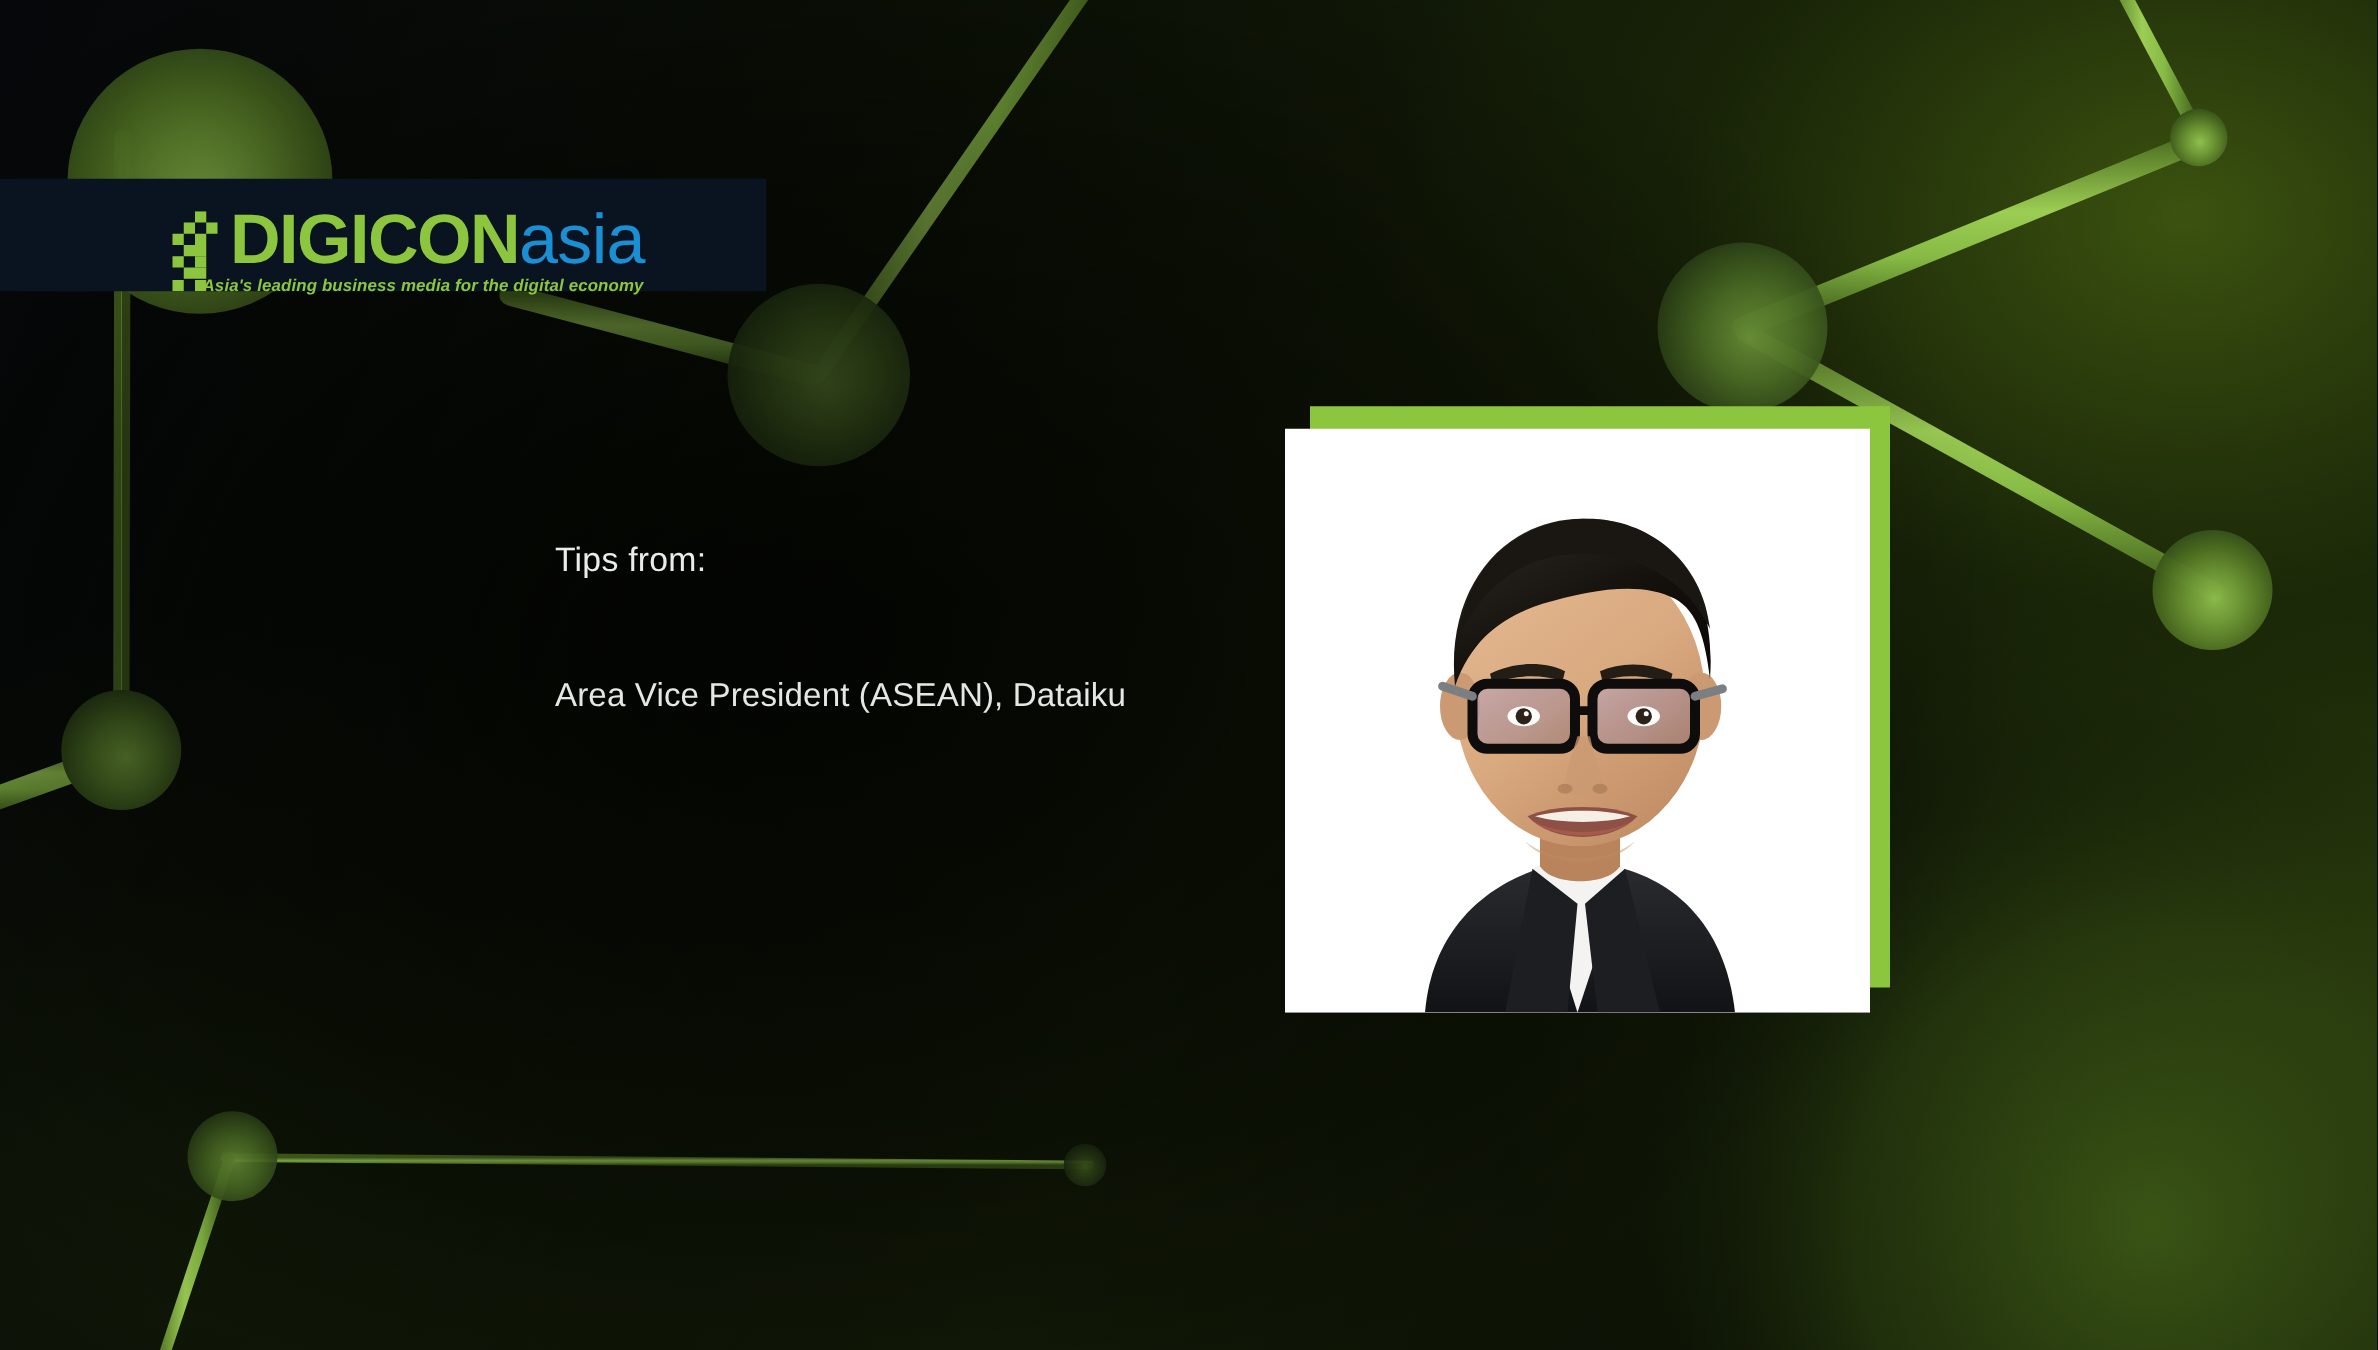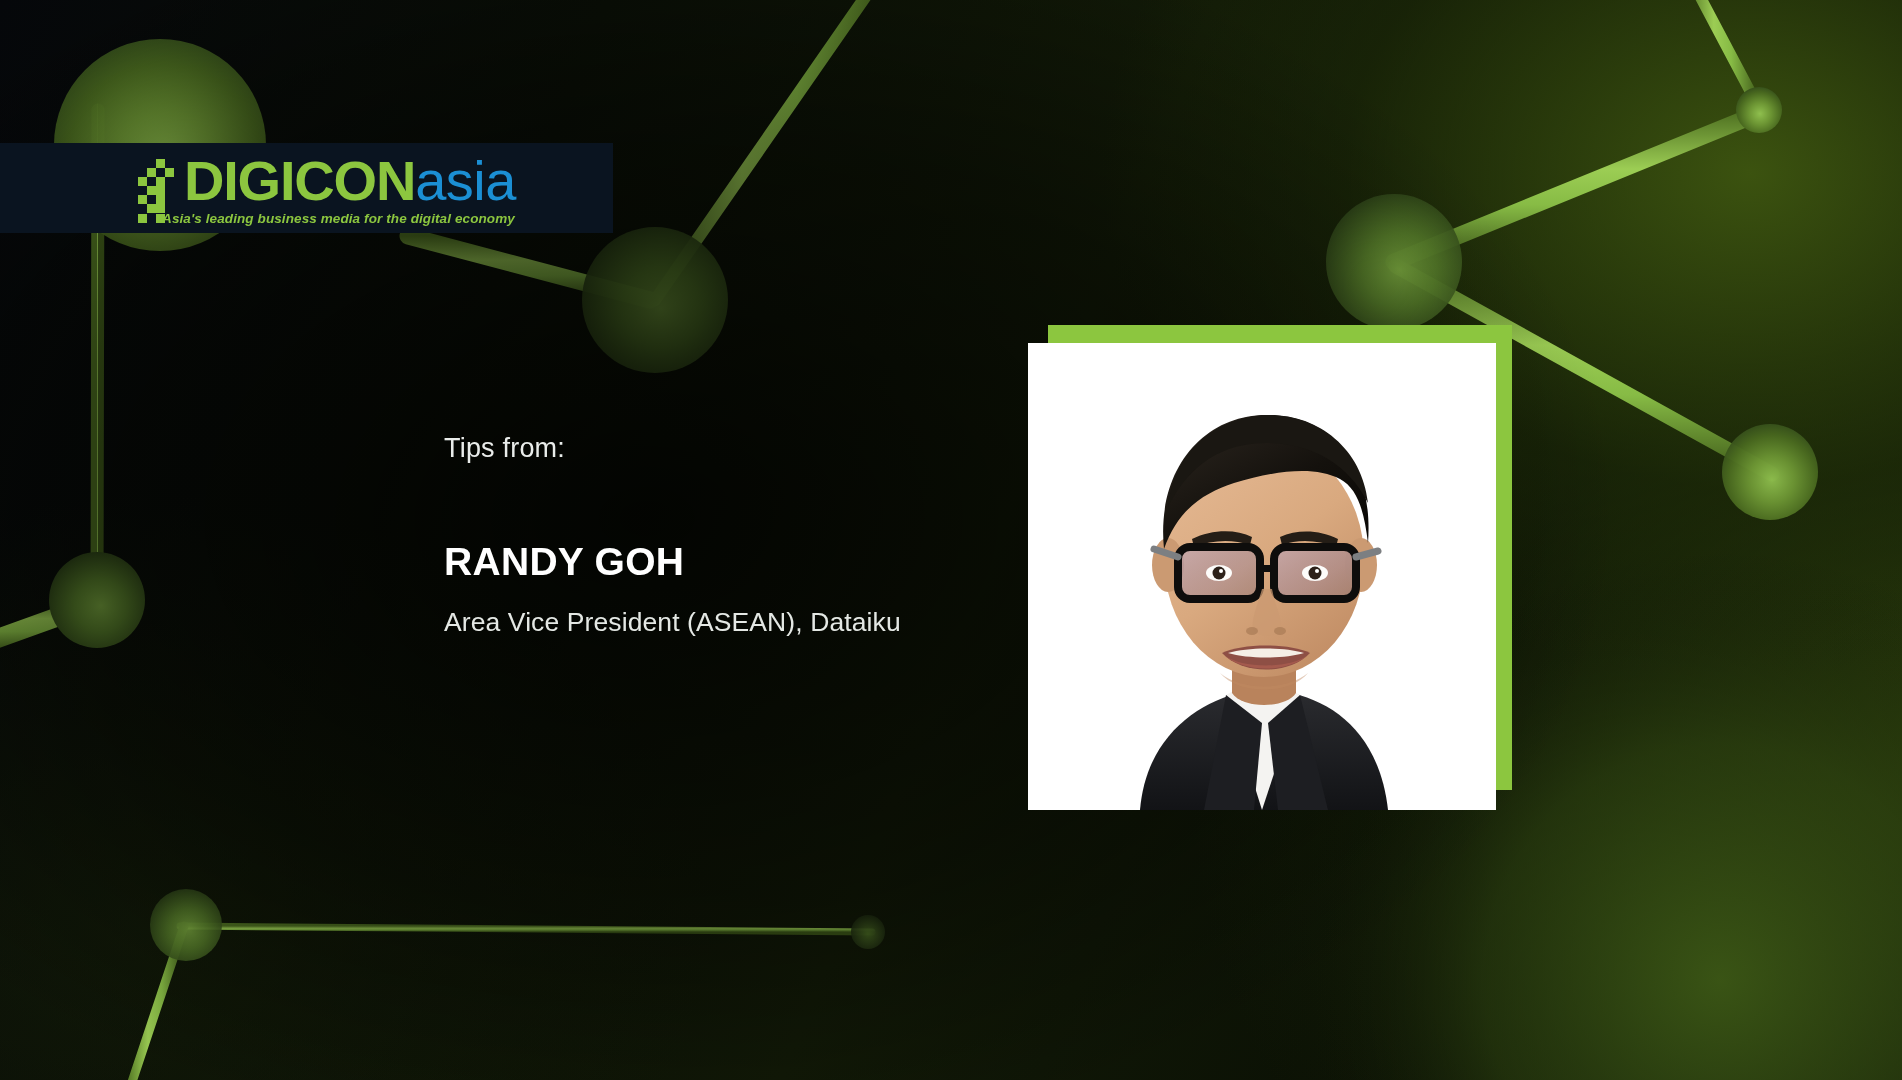--- a/index.html
+++ b/index.html
@@ -40,21 +40,21 @@
 
   
   #logo-bar {
     position: absolute;
     left: 0;
     top: 143px;
     width: 613px;
     height: 90px;
     background: #0a1420;
     display: flex;
-    align-items: center;
+    align-items: flex-end;
   }
   #logo-lockup {
     position: relative;
     margin-left: 136px;
     display: flex;
     align-items: flex-start;
   }
   #logo-pixels { margin-top: 6px; margin-right: 2px; }
   #logo-word {
     position: relative;
@@ -231,21 +231,20 @@
       <div id="logo-word">
         <span class="logo-main logo-digicon">DIGICON</span><span class="logo-main logo-asia">asia</span>
         <div id="logo-tagline">Asia's leading business media for the digital economy</div>
       </div>
 
     </div>
   </div>
 
   <div id="speaker-text">
     <p id="tips-label">Tips from:</p>
-    <h1 id="speaker-name">RANDY GOH</h1>
     <p id="speaker-role">Area Vice President (ASEAN), Dataiku</p>
   </div>
 
   <div id="portrait-accent"></div>
 
   <div id="portrait-card">
     <svg id="portrait-photo" viewBox="0 0 468 467" preserveAspectRatio="xMidYMid slice">
       <defs>
         <linearGradient id="jacket" x1="0%" y1="0%" x2="0%" y2="100%">
           <stop offset="0%" stop-color="#2a2b2f"></stop>

